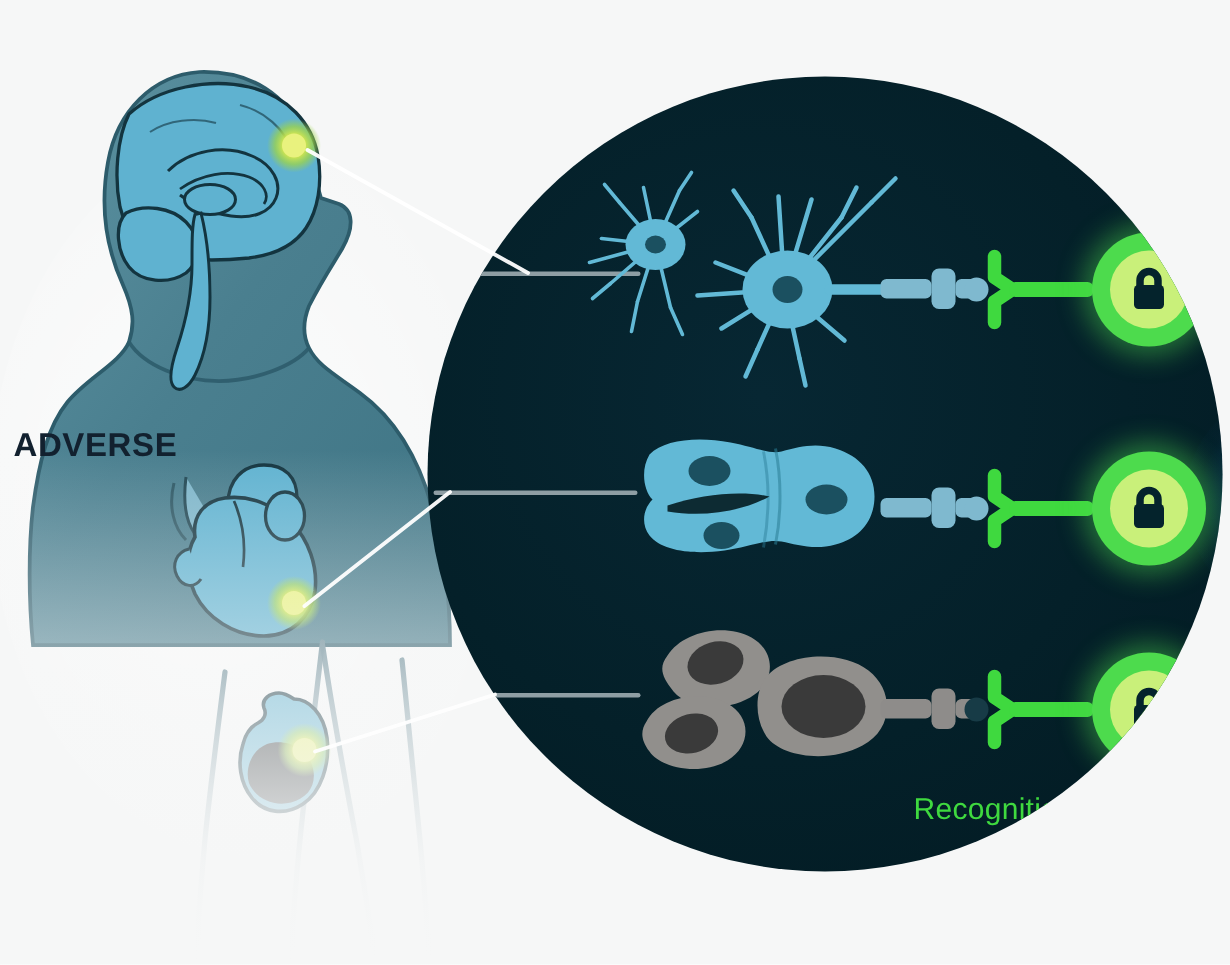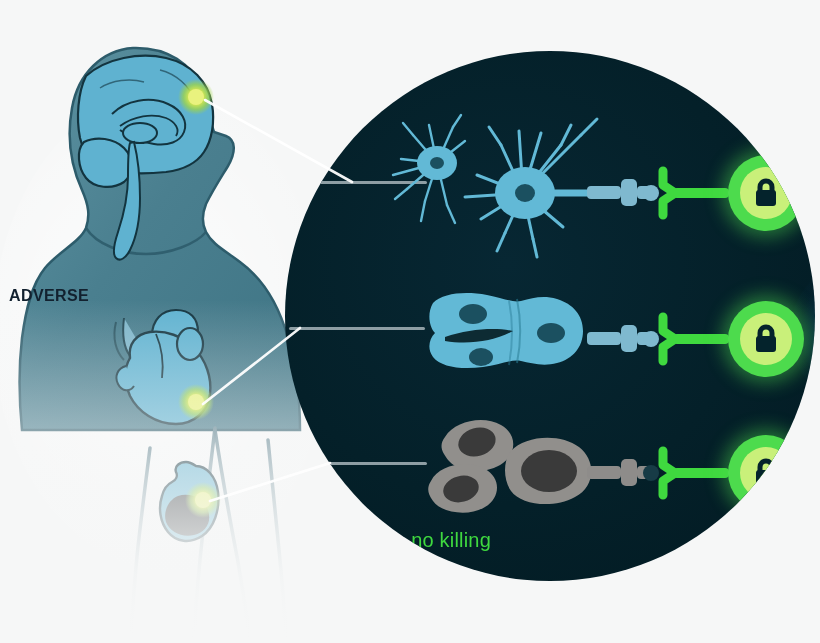--- a/index.html
+++ b/index.html
@@ -38,21 +38,21 @@
 
   
   #adverse-label {
     position: absolute;
     left: 9px;
     top: 281px;
     width: 150px;
     color: #12212f;
     font-family: "Liberation Sans", sans-serif;
     font-weight: bold;
-    font-size: 23px;
+    font-size: 31px;
     line-height: 25px;
     letter-spacing: 0.4px;
     font-variant: small-caps;
     text-transform: lowercase;
   }
   #adverse-label .ln { display: block; }
 
   
   #detail-circle {
     position: absolute;
@@ -107,21 +107,21 @@
 
   
   .receptor { position: absolute; }
 
   
   #recognition-caption {
     position: absolute;
     left: 0;
     top: 478px;
     width: 530px;
-    text-align: left;
+    text-align: right;
     color: #3fd93f;
     font-family: "Liberation Sans", sans-serif;
     font-size: 20px;
     letter-spacing: 0.2px;
   }
 
   
   #leaders {
     position: absolute;
     left: 0;

